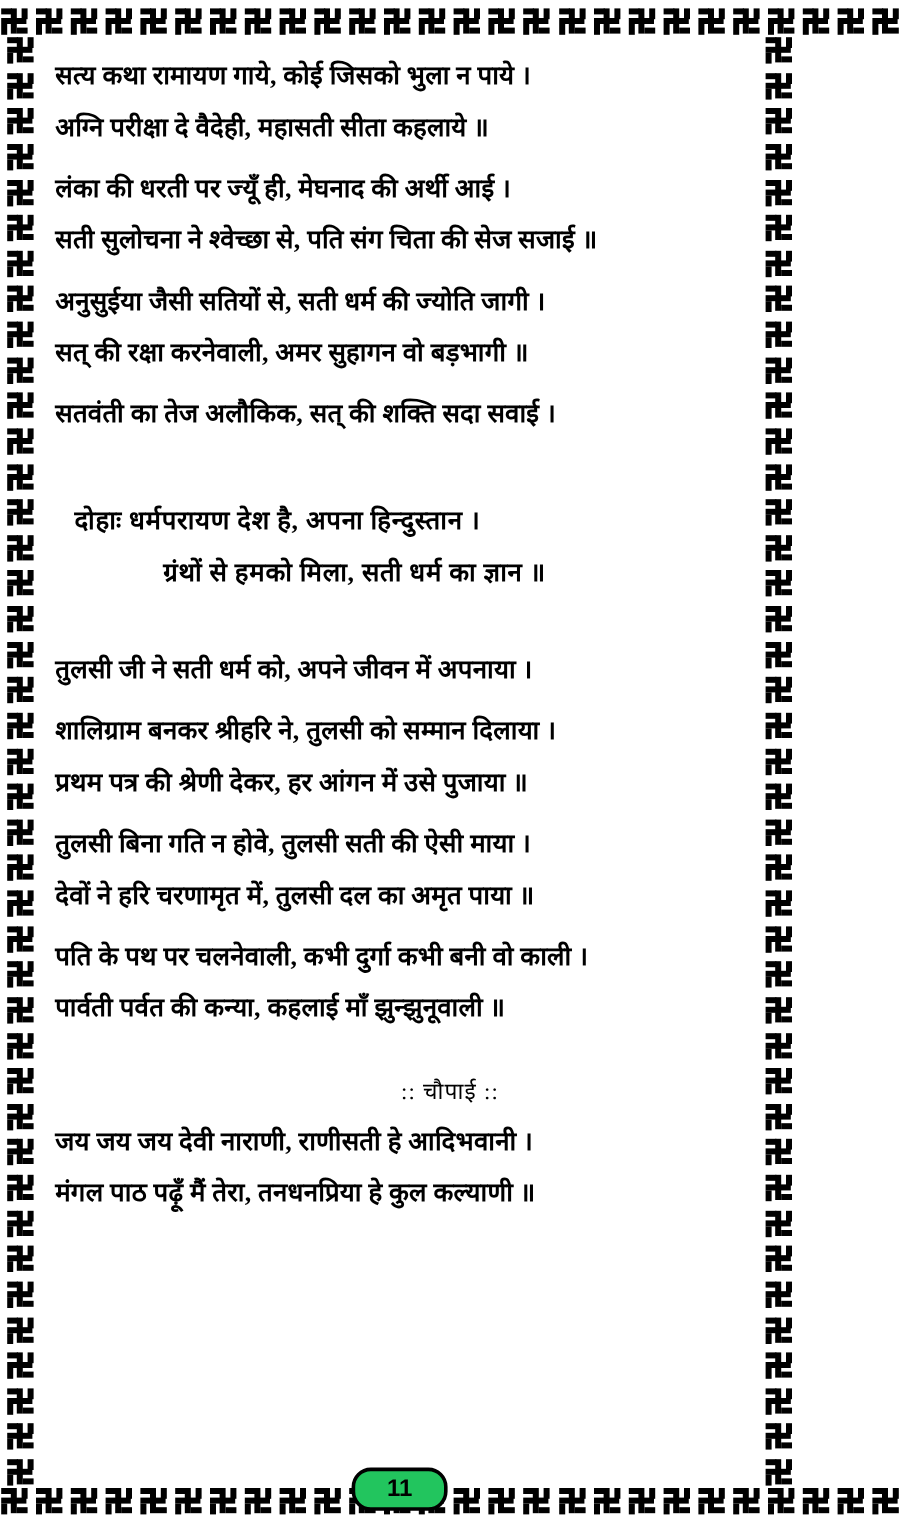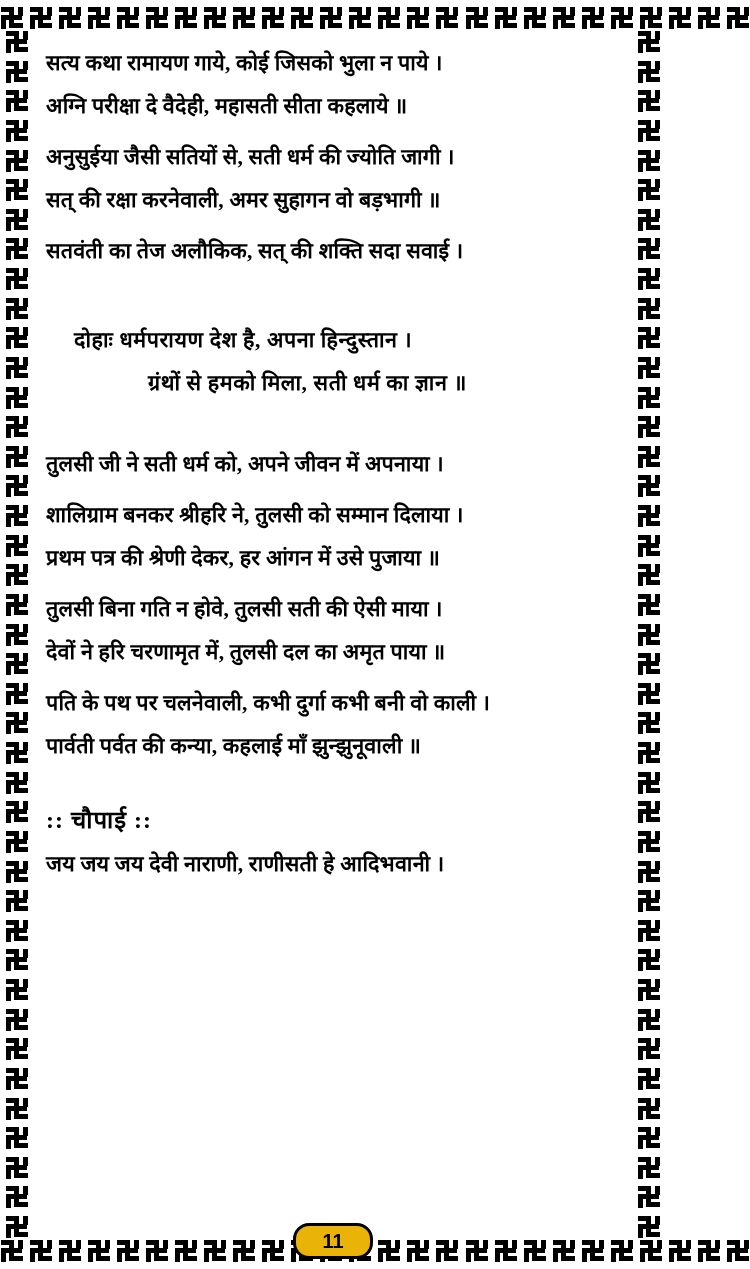--- a/index.html
+++ b/index.html
@@ -100,44 +100,44 @@
     white-space: nowrap;
     font-weight: 600;
   }
   .couplet {
     margin-bottom: 8px;
   }
   .gap-lg { height: 38px; }
   .gap-md { height: 26px; }
 
   .doha {
-    margin-left: 28px;
+    margin-left: 16px;
   }
   .doha .line { letter-spacing: 0.6px; }
   .doha .line.indent { padding-left: 74px; }
 
   .section-title {
-    text-align: left;
-    font-size: 24px;
-    font-weight: 700;
+    text-align: center;
+    font-size: 19px;
+    font-weight: 400;
     letter-spacing: 1px;
     margin-bottom: 8px;
   }
 
   
   .page-number {
     position: absolute;
     left: 50%;
     transform: translateX(-50%);
     bottom: 10px;
     min-width: 54px;
     height: 30px;
     border: 3px solid #000;
     border-radius: 16px;
-    background: #eab308;
+    background: #22c55e;
     display: flex;
     align-items: center;
     justify-content: center;
     font-family: "Liberation Sans", sans-serif;
     font-weight: bold;
     font-size: 20px;
     padding: 0 10px;
     z-index: 5;
   }
 </style>
@@ -958,20 +958,24 @@
         <i class="d"></i>
       </span>
     </div>
 
   <div class="content">
 
     <div class="verse-block">
       <div class="couplet">
         <div class="line">सत्य कथा रामायण गाये, कोई जिसको भुला न पाये ।</div>
         <div class="line">अग्नि परीक्षा दे वैदेही, महासती सीता कहलाये ॥</div>
+      </div>
+      <div class="couplet">
+        <div class="line">लंका की धरती पर ज्यूँ ही, मेघनाद की अर्थी आई ।</div>
+        <div class="line">सती सुलोचना ने श्वेच्छा से, पति संग चिता की सेज सजाई ॥</div>
       </div>
       <div class="couplet">
         <div class="line">अनुसुईया जैसी सतियों से, सती धर्म की ज्योति जागी ।</div>
         <div class="line">सत् की रक्षा करनेवाली, अमर सुहागन वो बड़भागी ॥</div>
       </div>
       <div class="couplet">
         <div class="line">सतवंती का तेज अलौकिक, सत् की शक्ति सदा सवाई ।</div>
       </div>
     </div>
 
@@ -1001,19 +1005,20 @@
         <div class="line">पार्वती पर्वत की कन्या, कहलाई माँ झुन्झुनूवाली ॥</div>
       </div>
     </div>
 
     <div class="gap-md"></div>
 
     <div class="verse-block">
       <div class="section-title">:: चौपाई ::</div>
       <div class="couplet">
         <div class="line">जय जय जय देवी नाराणी, राणीसती हे आदिभवानी ।</div>
+        <div class="line">मंगल पाठ पढ़ूँ मैं तेरा, तनधनप्रिया हे कुल कल्याणी ॥</div>
       </div>
     </div>
 
   </div>
 
   <div class="page-number">11</div>
 </div>
 
 </body></html>

